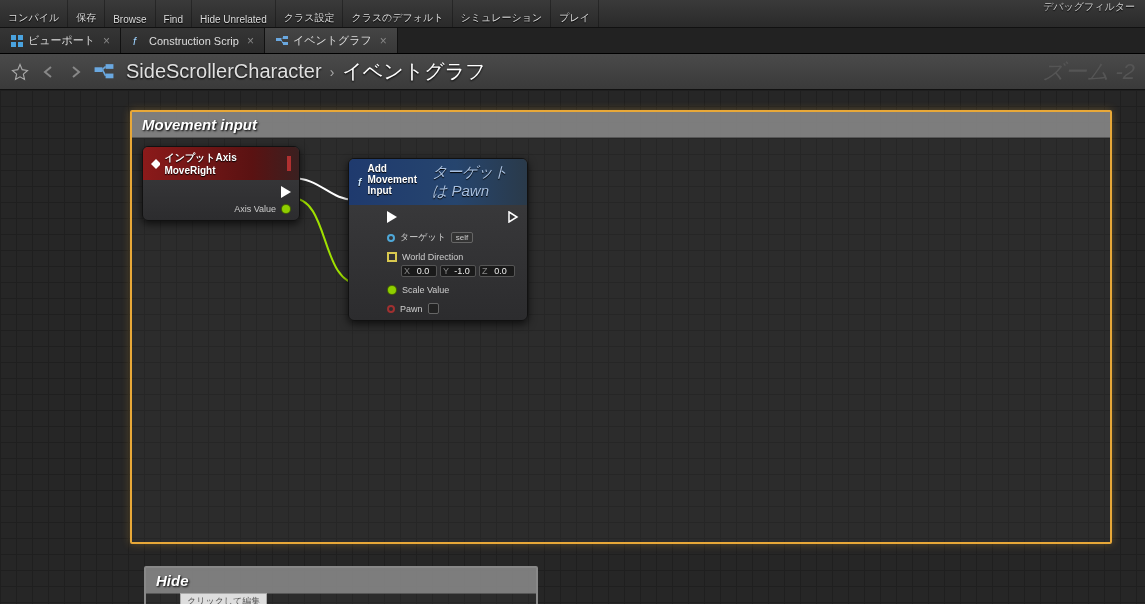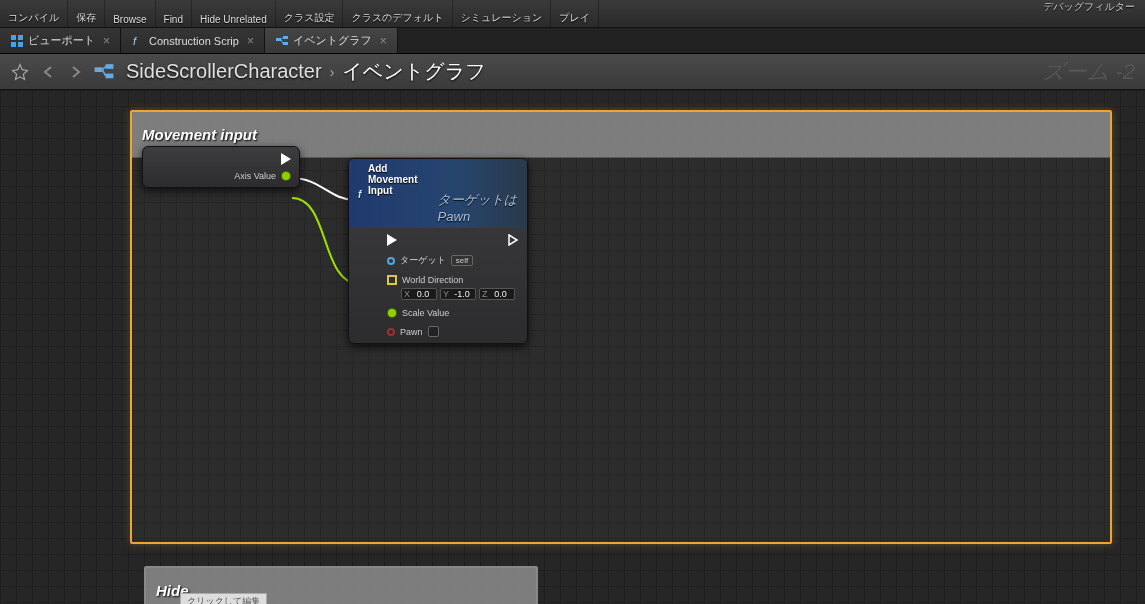--- a/index.html
+++ b/index.html
@@ -95,21 +95,21 @@
 .comment-box {
   position: absolute;
   border: 2px solid #e8a838;
   background: rgba(160,160,160,0.06);
   border-radius: 2px;
   box-shadow: 0 0 8px rgba(232,168,56,0.3);
 }
 .comment-title {
   background: rgba(140,140,140,0.85);
   color: #fff; font-size: 15px; font-weight: bold; font-style: italic;
-  padding: 14px 10px;
+  padding: 4px 10px;
   text-shadow: 1px 1px 2px #000;
   border-bottom: 1px solid rgba(0,0,0,0.3);
 }
 .comment-box.secondary { border-color: #888; box-shadow: none; }
 .edit-hint {
   position: absolute;
   background: #ddd; color: #555;
   font-size: 9px; padding: 1px 6px;
   border: 1px solid #aaa;
 }
@@ -125,21 +125,21 @@
 }
 .node-header {
   padding: 4px 8px;
   border-radius: 5px 5px 0 0;
   font-size: 10px; font-weight: bold; color: #fff;
   text-shadow: 0 1px 1px #000;
   display: flex; align-items: center; gap: 4px;
 }
 .node-header.red { background: linear-gradient(90deg, #8b1a1a, #5a1212 70%, #3a2020); }
 .node-header.blue { background: linear-gradient(90deg, #1f3a6e, #26456e 60%, #2a3a4a); }
-.node-subtitle { font-size: 13px; color: #a8c0e0; font-style: italic; font-weight: normal; margin-left: 16px; margin-top: 28px; }
+.node-subtitle { font-size: 15px; color: #a8c0e0; font-style: italic; font-weight: normal; margin-left: 16px; }
 .node-body { padding: 6px 8px; display: flex; margin-left: 30px; }
 .pin-col { display: flex; flex-direction: column; gap: 6px; }
 .pin-col.right { margin-left: auto; align-items: flex-end; }
 .pin-row { display: flex; align-items: center; gap: 5px; font-size: 9px; color: #ccc; white-space: nowrap; }
 .pin-exec {
   width: 0; height: 0;
   border-top: 6px solid transparent;
   border-bottom: 6px solid transparent;
 }
 .pin-exec.in { border-left: 10px solid #fff; }
@@ -306,20 +306,27 @@
 
   <svg class="wire" style="left:290px; top:82px; width:80px; height:40px;">
     <path d="M2 6 C 30 6, 40 28, 65 28" stroke="#fff" stroke-width="2" fill="none"></path>
   </svg>
 
   <svg class="wire" style="left:290px; top:104px; width:80px; height:100px;">
     <path d="M2 4 C 40 4, 30 90, 70 90" stroke="#9fe000" stroke-width="2" fill="none"></path>
   </svg>
 
   <div class="node" style="left:142px; top:56px; width:158px;">
+    <div class="node-header red">
+      <svg width="10" height="10">
+          <polygon points="5,0 10,5 5,10 0,5" fill="#fff"></polygon>
+        </svg>
+      <span>インプットAxis MoveRight</span>
+      <span style="margin-left:auto"><span class="delegate-box"></span></span>
+    </div>
     <div class="node-body">
       <div class="pin-col right" style="width:100%;">
         <div class="pin-row">
           <span class="pin-exec out"></span>
         </div>
         <div class="pin-row">
           <span>Axis Value</span>
           <span class="pin-dot green"></span>
         </div>
       </div>

